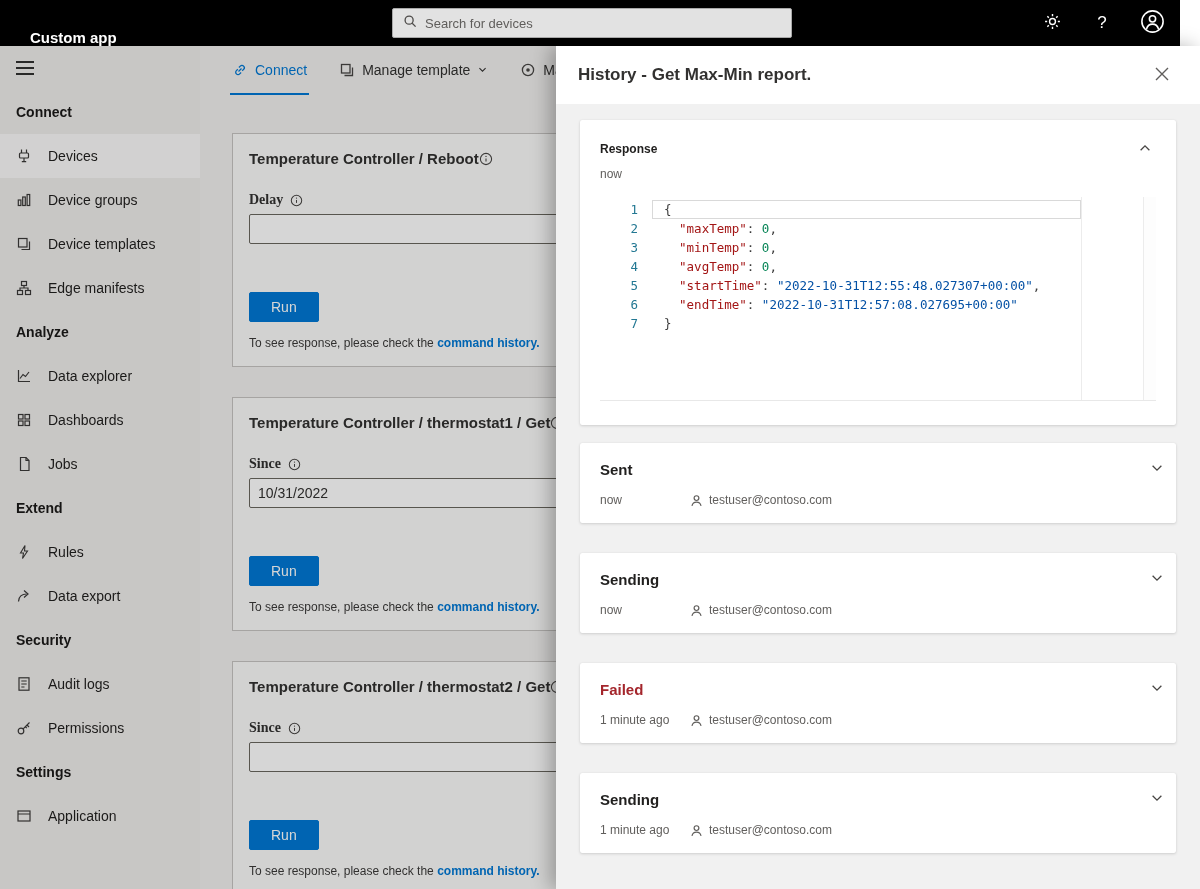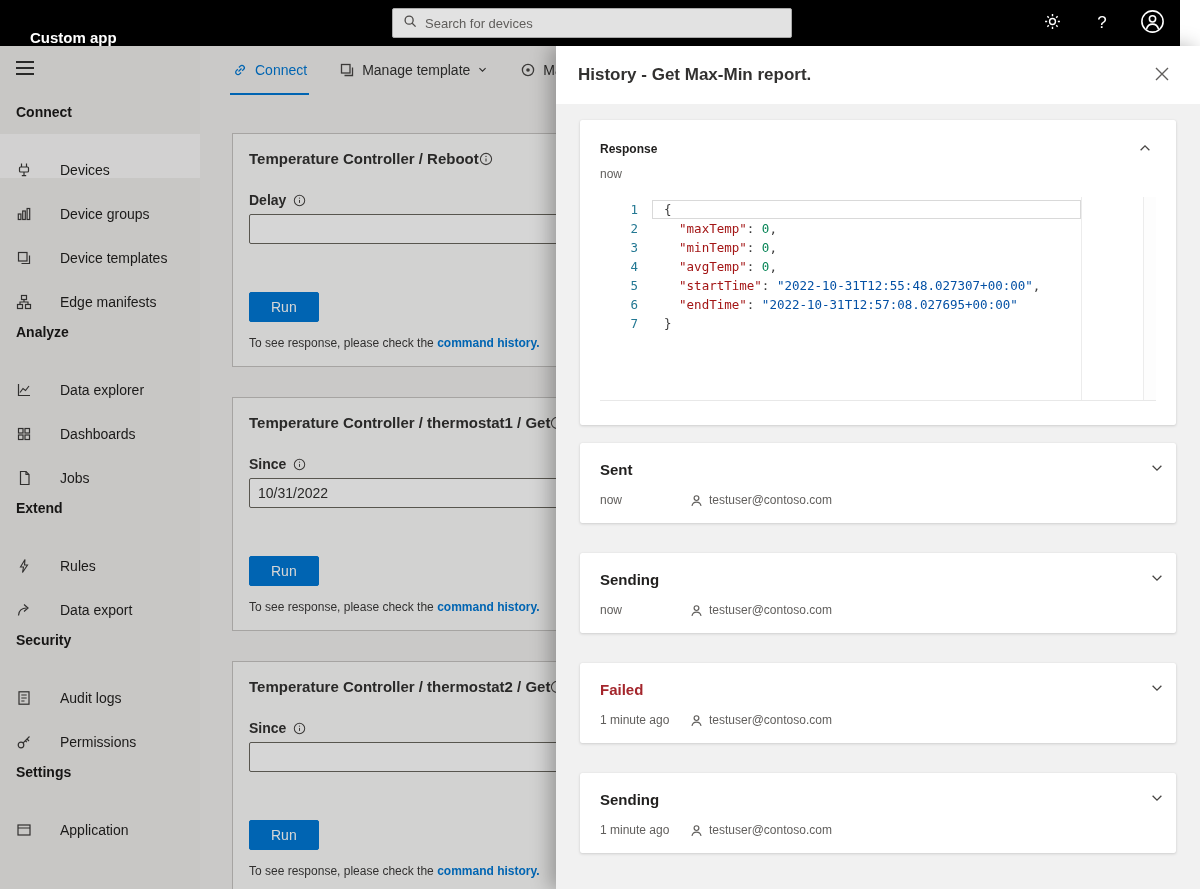--- a/index.html
+++ b/index.html
@@ -22,41 +22,41 @@
   .searchbox input{flex:1;border:none;outline:none;background:transparent;font-size:13px;color:#3b3a39;}
   .searchbox input::placeholder{color:#5f5d5b;}
   .topbar-right{position:absolute;right:10px;top:0;height:46px;display:flex;align-items:center;gap:14px;}
   .tb-btn{width:36px;height:36px;display:flex;align-items:center;justify-content:center;color:#fff;}
   .help-q{color:#fff;font-size:17px;}
 
   
   .sidebar{position:absolute;top:46px;left:0;width:200px;bottom:0;background:#efedeb;z-index:1;}
   .nav-row{height:44px;display:flex;align-items:center;padding:0 10px 0 16px;}
   .nav-header{font-weight:700;font-size:14px;color:#1b1a19;}
-  .nav-item{gap:28px;font-size:14px;color:#201f1e;cursor:pointer;align-items:flex-end;}
+  .nav-item{gap:16px;font-size:14px;color:#201f1e;cursor:pointer;}
   .nav-item.selected{background:#fbfaf9;}
   .nav-icon{width:16px;height:16px;flex:none;color:#3b3a39;}
   .nav-icon svg{display:block;}
   .burger{display:flex;flex-direction:column;gap:4px;width:18px;}
   .burger i{display:block;height:2px;background:#323130;}
 
   
   .main{position:absolute;top:46px;left:200px;width:1000px;bottom:0;background:#f1f0ef;z-index:1;overflow:hidden;}
   .tabbar{height:49px;display:flex;align-items:stretch;padding-left:30px;gap:28px;}
   .tab{display:flex;align-items:center;gap:7px;font-size:14px;color:#323130;cursor:pointer;
        border-bottom:2px solid transparent;padding:0 2px;}
   .tab .tab-icon{width:16px;height:16px;color:#484644;}
   .tab.active{color:var(--accent,#0078d4);border-bottom-color:var(--accent,#0078d4);}
   .tab.active .tab-icon{color:var(--accent,#0078d4);}
   .cards{padding:38px 0 0 32px;}
   .cmd-card{width:620px;background:#fbfbfa;border:1px solid #c6c4c2;padding:16px;margin-bottom:30px;}
   .cmd-title-row{display:flex;align-items:center;gap:0;}
   .cmd-title{font-size:15px;font-weight:700;color:#323130;white-space:nowrap;}
   .info-i{color:#484644;display:inline-flex;flex:none;}
-  .field-label-row{display:flex;align-items:center;gap:7px;margin-top:25px;}
+  .field-label-row{display:flex;align-items:center;gap:7px;margin-top:25px;font-family:Liberation Serif, serif;}
   .field-label{font-size:14px;font-weight:700;color:#323130;}
   .field-input{display:block;margin-top:6px;width:360px;height:30px;border:1px solid #69675f;
                border-radius:2px;background:#fff;padding:0 8px;font-size:14px;color:#323130;}
   .run-btn{display:inline-block;margin-top:48px;height:30px;padding:0 21px;background:var(--accent,#0078d4);
            color:#fff;font-size:14px;border-radius:2px;border:1px solid var(--accent,#0078d4);}
   .note{margin-top:14px;font-size:12px;color:#3b3a39;}
   .note a{color:var(--accent,#0078d4);font-weight:700;text-decoration:none;cursor:pointer;}
 
   
   .dim{position:absolute;top:46px;left:0;width:556px;bottom:0;background:rgba(0,0,0,0.16);z-index:10;}

